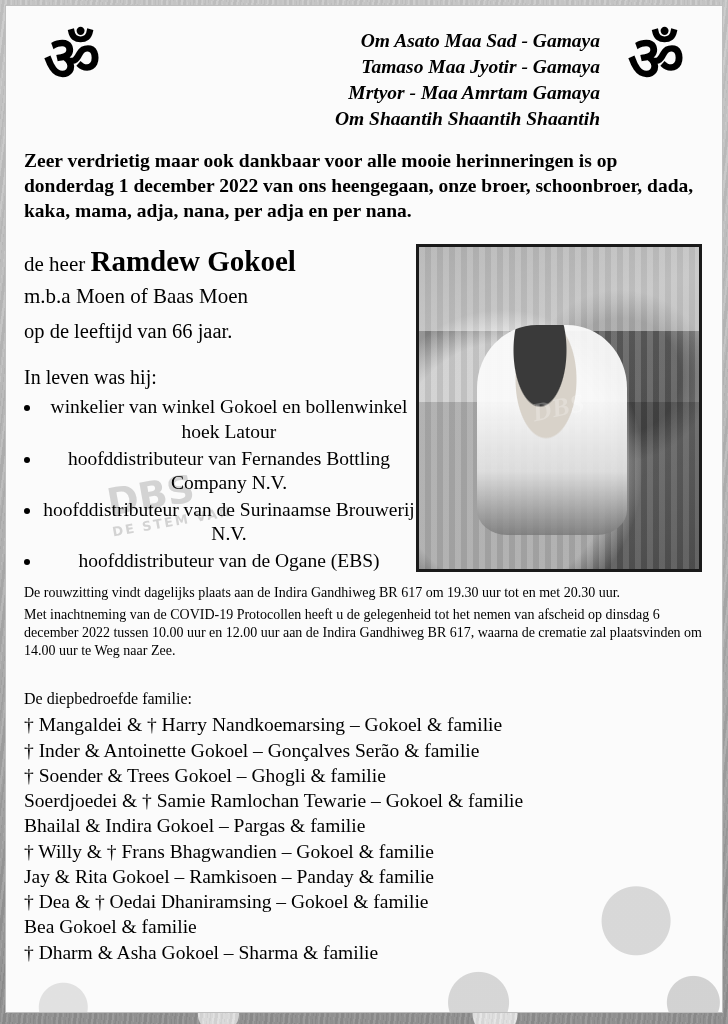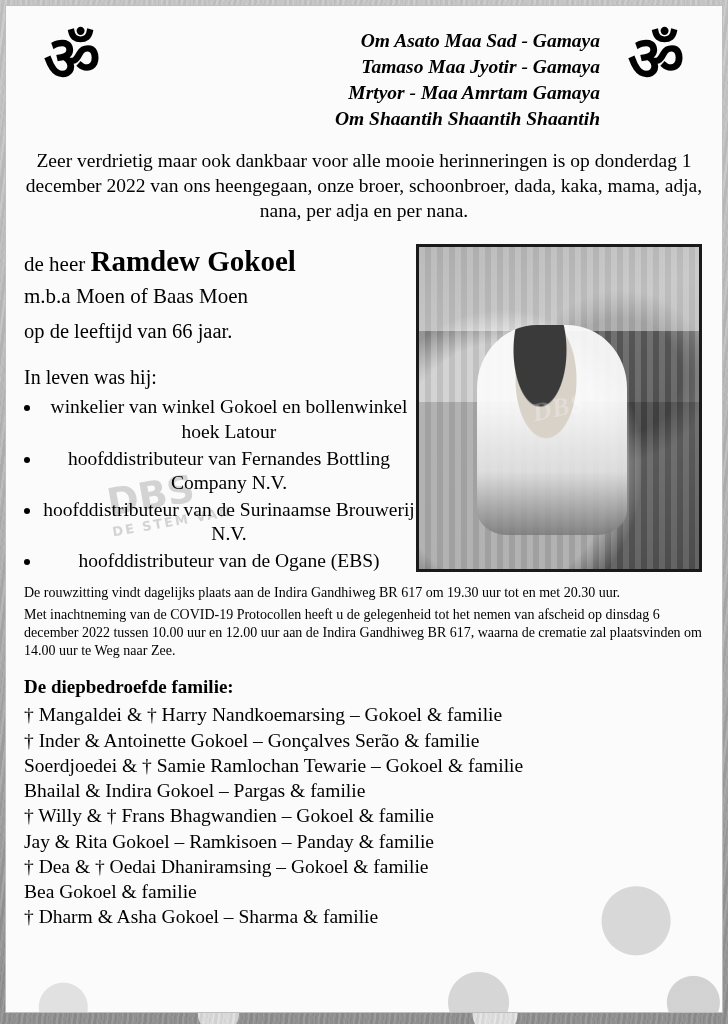--- a/index.html
+++ b/index.html
@@ -89,21 +89,22 @@
     font-size: 19.5px;
     line-height: 1.33;
     padding-top: 6px;
   }
   .mantra div { white-space: nowrap; }
 
   .para {
     font-size: 19.5px;
     line-height: 1.3;
     margin: 14px 0 0 0;
-    text-align: center;
+    text-align: left;
+    font-weight: bold;
   }
   .intro { margin-top: 16px; }
 
   
   .mid {
     position: relative;
     margin-top: 8px;
     min-height: 330px;
   }
   .photo {
@@ -180,23 +181,23 @@
   ul.roles li { margin-bottom: 2px; text-align: center; }
 
   .bodytext {
     font-size: 14px;
     line-height: 1.3;
     margin-top: 10px;
   }
   .bodytext p { margin: 0 0 4px 0; }
 
   .famtitle {
-    font-weight: 700;
-    font-size: 19px;
-    margin-top: 16px;
+    font-weight: 400;
+    font-size: 16px;
+    margin-top: 30px;
   }
   .famlist {
     margin-top: 4px;
     font-size: 19.5px;
     line-height: 1.295;
   }
   .famlist div { white-space: nowrap; }
 
   
   .logo-wm {
@@ -275,20 +276,21 @@
 
     <div class="bodytext">
       <p>De rouwzitting vindt dagelijks plaats aan de Indira Gandhiweg BR 617 om 19.30 uur tot en met 20.30 uur.</p>
       <p>Met inachtneming van de COVID-19 Protocollen heeft u de gelegenheid tot het nemen van  afscheid op dinsdag 6 december 2022 tussen 10.00 uur en 12.00 uur aan de Indira Gandhiweg   BR 617, waarna de crematie zal plaatsvinden om 14.00 uur te Weg naar Zee.</p>
     </div>
 
     <div class="famtitle">De diepbedroefde familie:</div>
     <div class="famlist">
       <div>† Mangaldei &amp; † Harry Nandkoemarsing – Gokoel &amp; familie</div>
       <div>† Inder &amp; Antoinette Gokoel – Gonçalves Serão &amp; familie</div>
+      <div>† Soender &amp; Trees Gokoel – Ghogli &amp; familie</div>
       <div>Soerdjoedei &amp; † Samie Ramlochan Tewarie – Gokoel &amp; familie</div>
       <div>Bhailal &amp; Indira Gokoel – Pargas &amp; familie</div>
       <div>† Willy &amp; † Frans Bhagwandien – Gokoel &amp; familie</div>
       <div>Jay &amp; Rita Gokoel – Ramkisoen – Panday &amp; familie</div>
       <div>† Dea &amp; † Oedai Dhaniramsing – Gokoel &amp; familie</div>
       <div>Bea Gokoel &amp; familie</div>
       <div>† Dharm &amp; Asha Gokoel – Sharma &amp; familie</div>
 
     </div>
 

